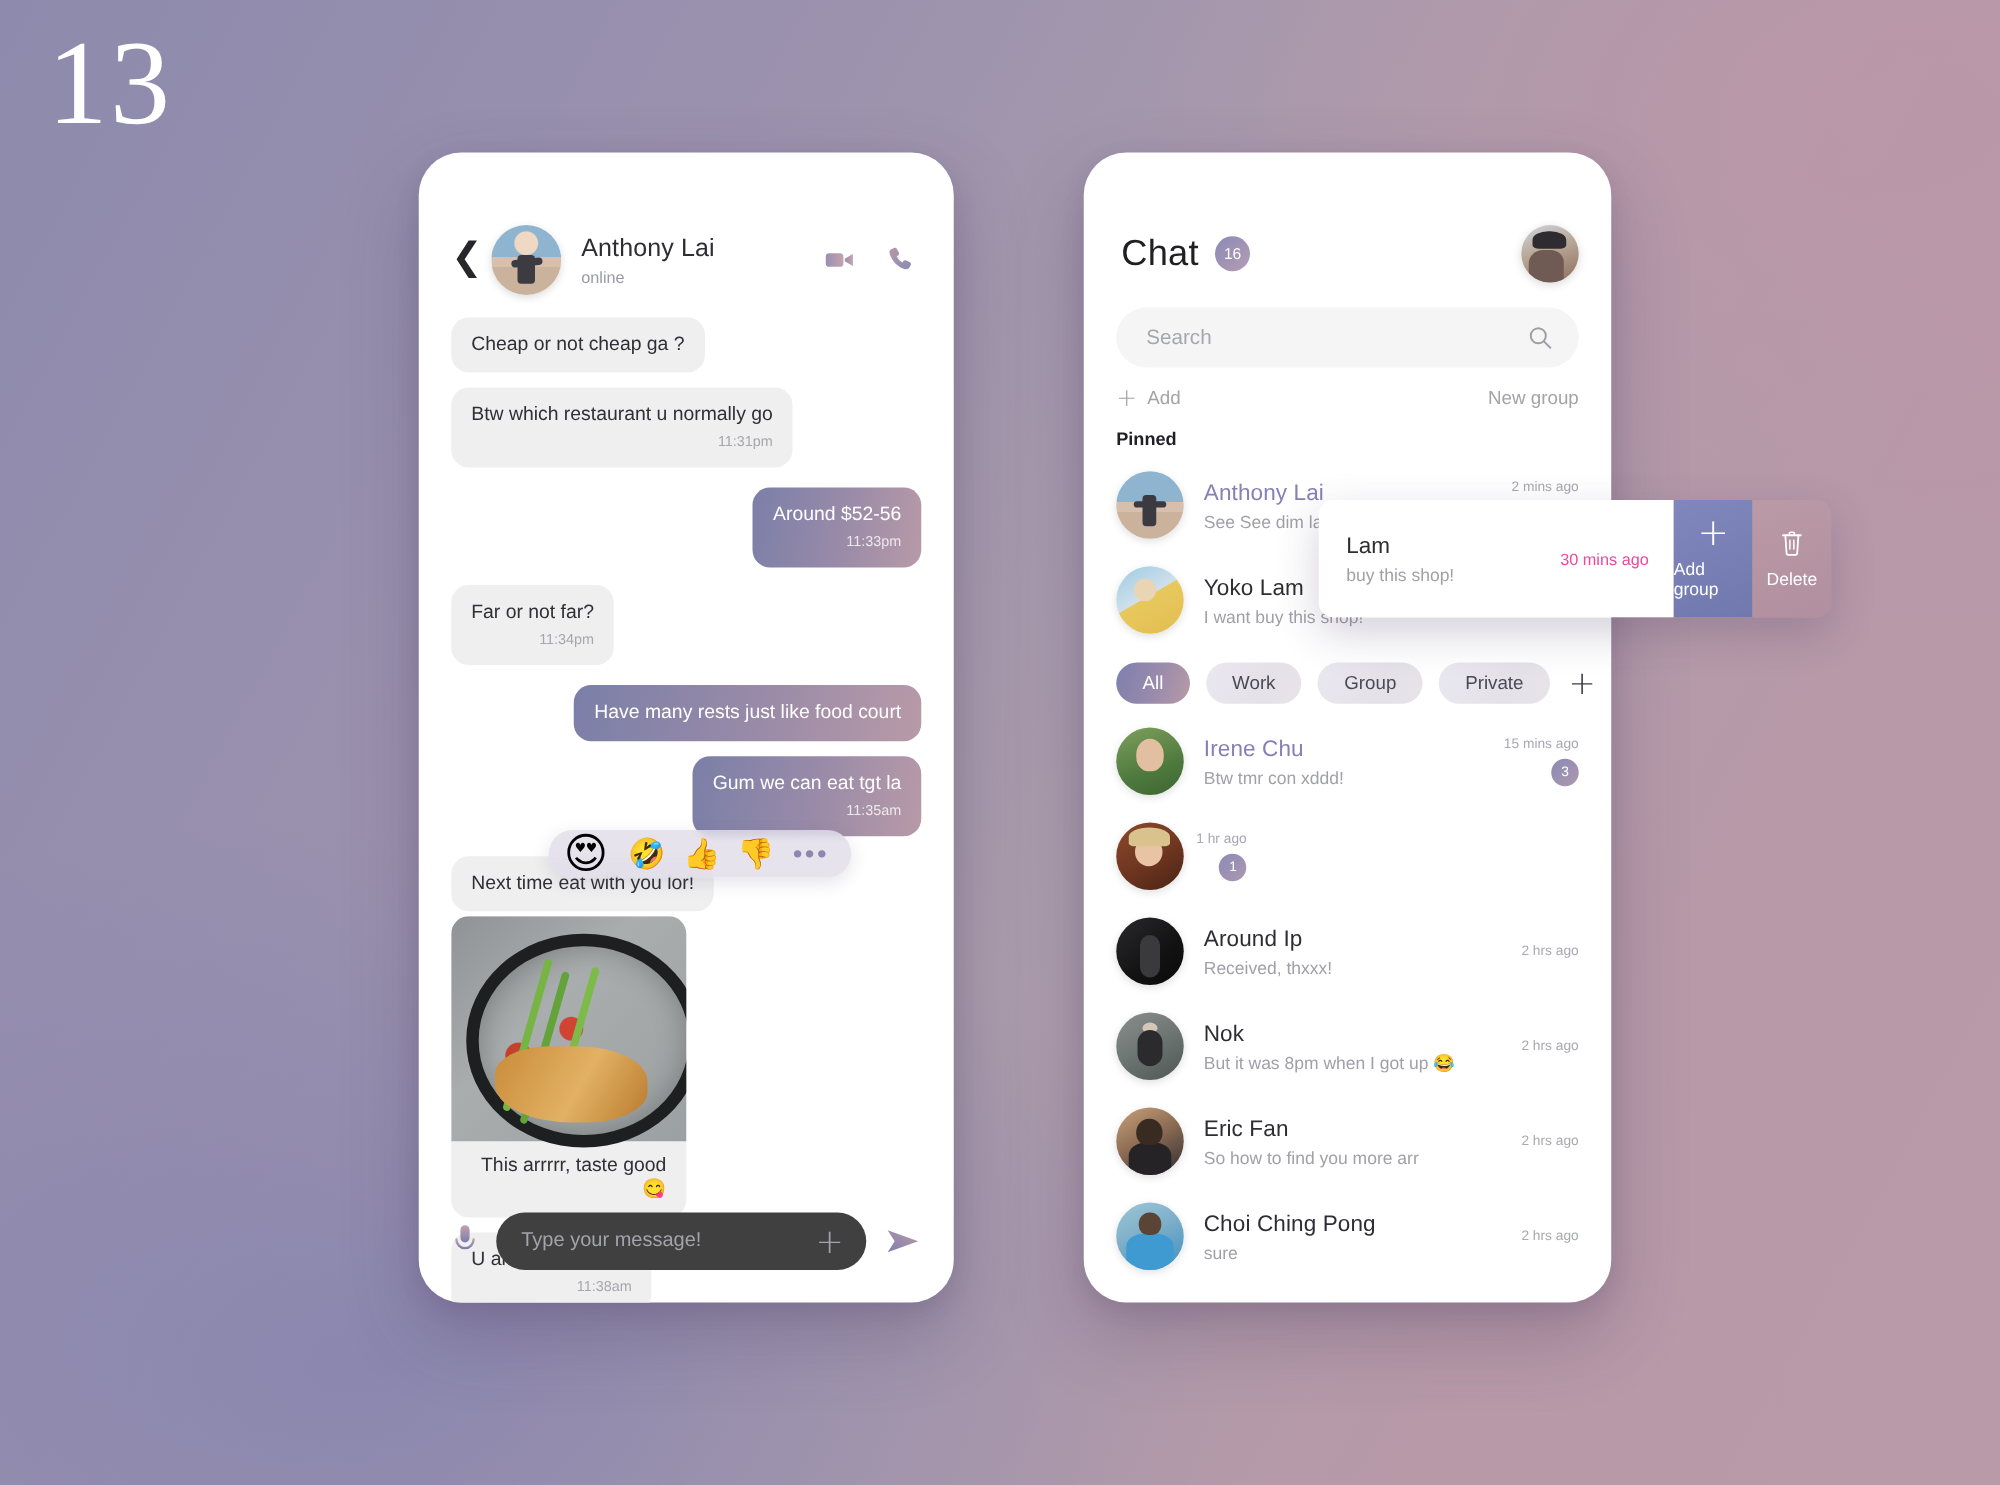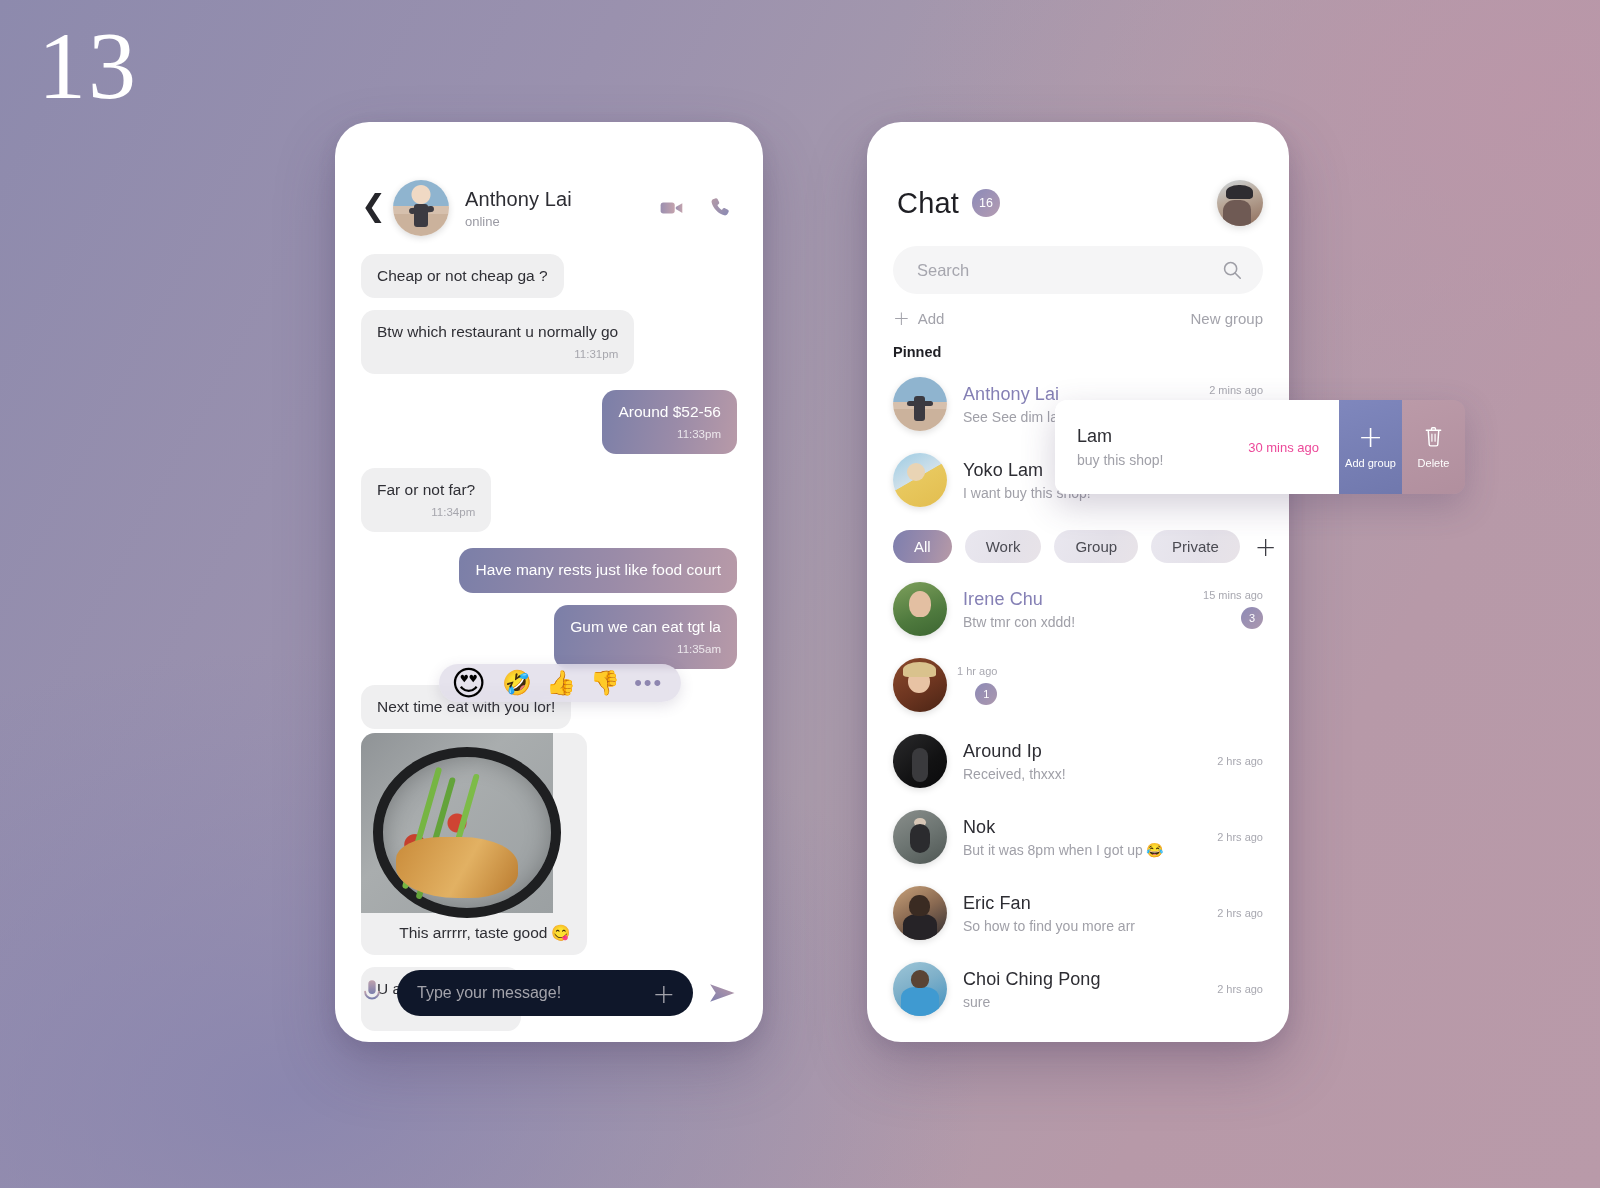--- a/index.html
+++ b/index.html
@@ -70,21 +70,21 @@
     max-width: 278px; border-radius: 14px; padding: 12px 16px 12px 16px;
     font-size: 15.5px; line-height: 1.3;
   }
   .bubble.in  { background: #efeff0; color: #2f2f35; }
   .bubble.out { background: linear-gradient(100deg,#7b7fa8 0%, #9a8ba8 55%, #b89aa8 100%); color:#ffffff; }
   .bubble .t { font-size: 11.5px; margin-top: 5px; display:block; }
   .bubble.in .t  { color: #a6a6ad; }
   .bubble.out .t { color: rgba(255,255,255,.78); }
 
   .photo-bubble {
-    width: 226px; border-radius: 14px; overflow: hidden; background:#efeff0;
+    width: 188px; border-radius: 14px; overflow: hidden; background:#efeff0;
   }
   .photo {
     width: 192px; height: 180px;
     background:
       radial-gradient(circle at 28% 62%, #c6402e 0 10px, transparent 11px),
       radial-gradient(circle at 50% 50%, #cf4433 0 9px, transparent 10px),
       linear-gradient(135deg,#8f9396 0%, #a9adae 40%, #9ba0a2 100%);
     position: relative;
   }
   .photo::before{
@@ -115,21 +115,21 @@
   .reaction-bar .em { font-size: 24px; line-height: 1; font-family:"DejaVu Sans",sans-serif;}
   .reaction-bar .em.big { font-size: 34px; margin: -6px 2px -6px -4px; }
   .reaction-bar .dots { color:#8e86b0; font-size: 22px; letter-spacing:2px; line-height:.6; }
 
   .composer {
     position: absolute; left: 0; right: 0; bottom: 26px;
     display:flex; align-items:center; gap: 14px; padding: 0 26px;
   }
   .mic { width: 22px; height: 30px; }
   .input-pill {
-    flex: 1; background:#0f172a; border-radius: 24px; height: 46px;
+    flex: 1; background:#404040; border-radius: 24px; height: 46px;
     display:flex; align-items:center; padding: 0 18px 0 20px; justify-content: center;
   }
   .input-pill .ph { flex:1; font-size: 16px; color:#a3a3ab; }
   .plus-sign { font-size: 27px; color:#a3a3ab; line-height:1; font-weight:300;
                font-family:"DejaVu Sans",sans-serif; cursor:pointer;}
   .send { width: 30px; height: 30px; }
 
   
   .chat-header { display:flex; align-items:center; padding: 58px 26px 0 30px; }
   .chat-title { font-size: 29px; color: #1f1f24; font-weight: 500; letter-spacing:.2px;}
@@ -194,21 +194,21 @@
     box-shadow: 0 12px 34px rgba(70,55,95,.24);
   }
   .swipe-card {
     flex: 1; background:#fff; display:flex; align-items:center; padding: 0 20px 0 22px;
   }
   .swipe-card .nm { font-size: 18px; color:#2d2d33; }
   .swipe-card .pv { font-size: 14px; color:#a0a0a8; margin-top: 5px; }
   .swipe-card .tm { font-size: 13px; color:#ec4899; margin-left:auto; }
   .swipe-btn { width: 63px; display:flex; flex-direction:column; align-items:center;
                justify-content:center; gap:10px; color:#fff; cursor:pointer;}
-  .swipe-btn .lbl { font-size: 11px; }
+  .swipe-btn .lbl { font-size: 14px; }
   .swipe-btn.addgroup { background: linear-gradient(160deg,#7f87bd 0%, #7078ad 100%); }
   .swipe-btn.delete   { background: linear-gradient(160deg,#bb9aa8 0%, #b18f9e 100%); }
   .sb-plus { font-size: 30px; font-weight:300; line-height:.7; font-family:"DejaVu Sans",sans-serif;}
 
   
   .a-anthony { background: linear-gradient(#8fb4cf 0 46%, #d6c0ad 46% 60%, #cbb29c 60% 100%); }
   .a-anthony i { position:absolute; left:38%; top:36%; width:22%; height:46%; background:#3b3a41; border-radius:3px;}
   .a-anthony b { position:absolute; left:26%; top:44%; width:48%; height:9%; background:#3b3a41; border-radius:3px;}
   .a-yoko { background: linear-gradient(150deg,#9ccbe3 0%, #cfe0ea 45%, #e8c85e 46%, #e2bd4f 100%); }
   .a-yoko i { position:absolute; left:26%; top:18%; width:34%; height:34%; background:#e9d4b4; border-radius:50%;}

